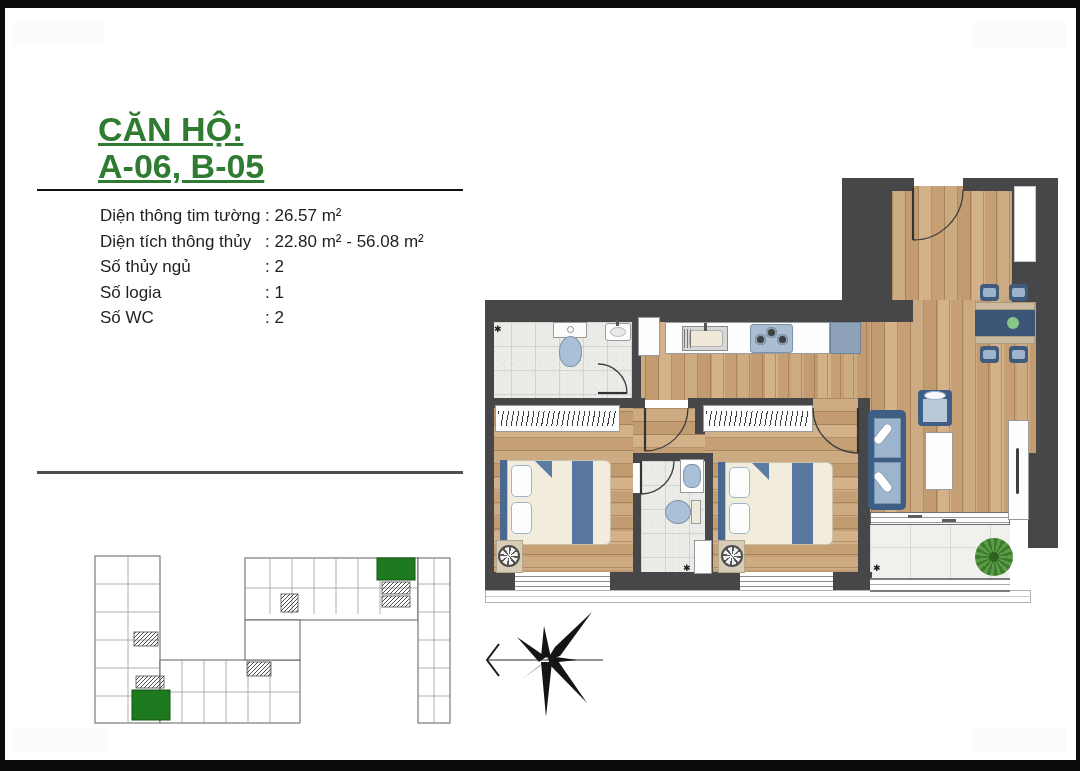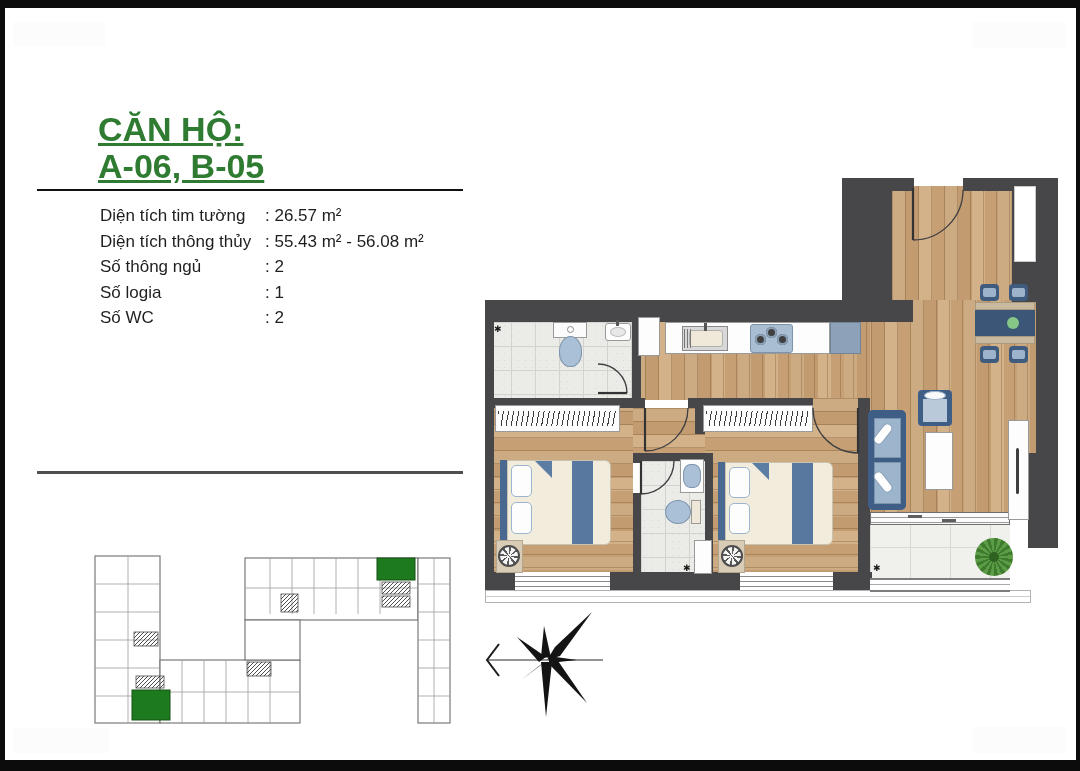--- a/index.html
+++ b/index.html
@@ -53,29 +53,29 @@
   <div class="a wmark" style="left:972px;top:727px;width:94px;height:26px;"></div>
 
   <div class="a title" style="left:98px;top:111px;width:380px;text-decoration:underline;">
     <div>CĂN HỘ:</div>
     <div>A-06, B-05</div>
   </div>
   <div class="a" style="left:37px;top:189px;width:426px;height:2px;background:#111;"></div>
 
   <div class="a" style="left:100px;top:203px;width:380px;">
     <div class="specrow">
-      <span class="speclabel">Diện tích tim tường</span>
+      <span class="speclabel">Diện thông tim tường</span>
       <span>: 26.57 m²</span>
     </div>
     <div class="specrow">
       <span class="speclabel">Diện tích thông thủy</span>
-      <span>: 55.43 m² - 56.08 m²</span>
-    </div>
-    <div class="specrow">
-      <span class="speclabel">Số thông ngủ</span>
+      <span>: 22.80 m² - 56.08 m²</span>
+    </div>
+    <div class="specrow">
+      <span class="speclabel">Số thủy ngủ</span>
       <span>: 2</span>
     </div>
     <div class="specrow">
       <span class="speclabel">Số logia</span>
       <span>: 1</span>
     </div>
     <div class="specrow">
       <span class="speclabel">Số WC</span>
       <span>: 2</span>
     </div>

